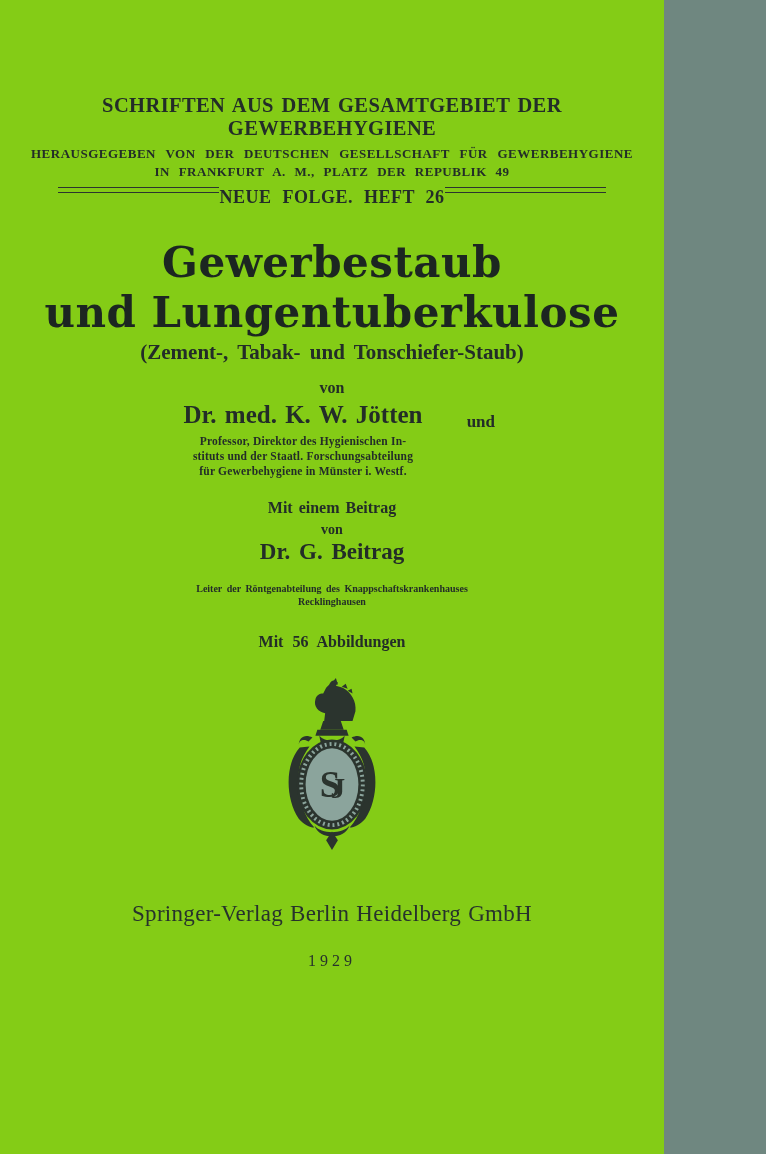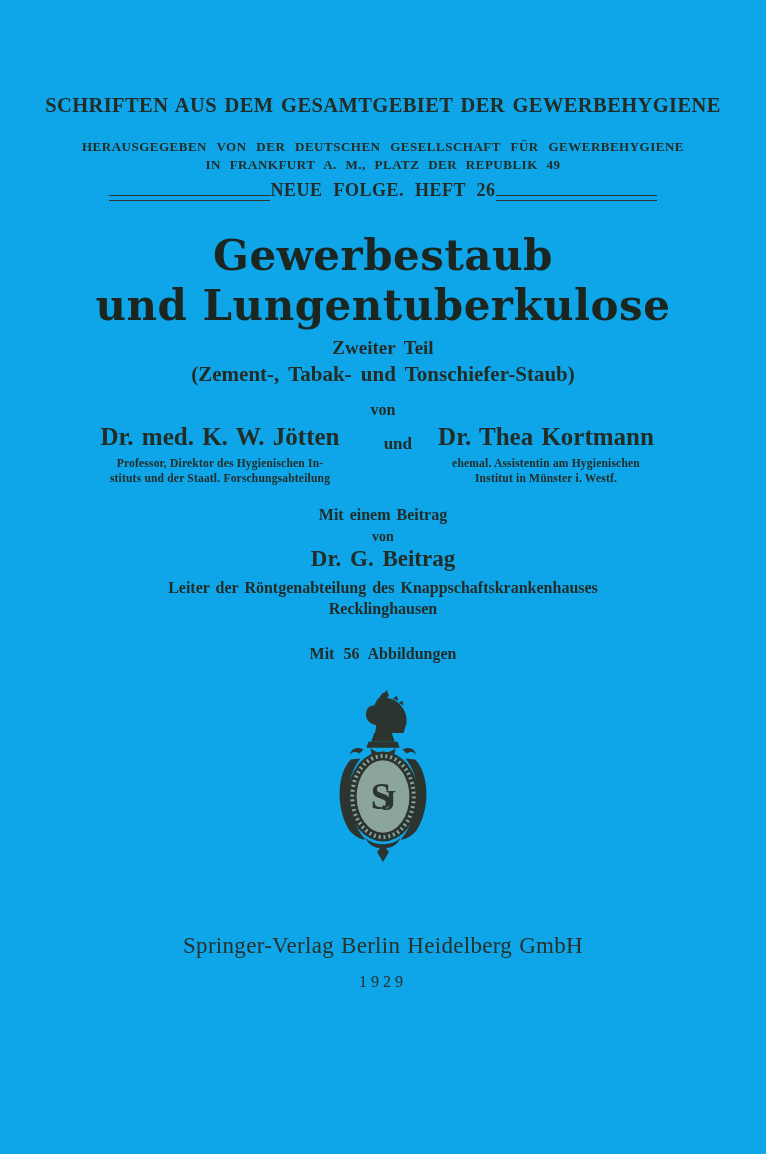--- a/index.html
+++ b/index.html
@@ -1,31 +1,31 @@
 <!DOCTYPE html>
 <html><head>
 <meta charset="utf-8">
 <style>
   html,body { margin:0; padding:0; }
   body { width:766px; height:1154px; background:#6f8780; }
   .page {
-    position:relative; width:766px; height:1154px; overflow:hidden;
-    background:#0ea5e9;
+    position:relative; width:664px; height:1154px; overflow:hidden;
+    background:#84cc16;
     color:#232d28;
     font-family:"Liberation Serif", serif;
     box-sizing:border-box;
   }
   .center { text-align:center; }
 
   
   .series-header { padding-top:94px; }
   .h-line1 { font-size:20.5px; font-weight:bold; letter-spacing:0.4px; word-spacing:2px; }
-  .h-line2 { font-size:13px; font-weight:bold; margin-top:22px; letter-spacing:0.5px; word-spacing:6px; }
+  .h-line2 { font-size:13px; font-weight:bold; margin-top:6px; letter-spacing:0.5px; word-spacing:6px; }
   .h-line3 { font-size:13px; font-weight:bold; margin-top:2px; letter-spacing:0.5px; word-spacing:5px; }
-  .issue-row { display:flex; align-items:flex-end; width:548px; margin:7px auto 12px; }
+  .issue-row { display:flex; align-items:flex-start; width:548px; margin:7px auto 12px; }
   .double-rule { flex:1; height:4px; border-top:1.4px solid #2b352f; border-bottom:1.4px solid #2b352f; }
   .issue-label { font-size:18px; font-weight:bold; letter-spacing:0.5px; word-spacing:6px; white-space:nowrap; }
 
   
   .title-block { margin-top:30px; }
   .main-title {
     font-family:"DejaVu Serif", serif; font-weight:bold;
     font-size:42px; line-height:1.18; color:#1c2621; letter-spacing:0.5px;
   }
   .part-label { font-size:19px; font-weight:bold; margin-top:7px; word-spacing:4px; }
@@ -38,31 +38,31 @@
   .author-name { font-size:25px; font-weight:bold; white-space:nowrap; word-spacing:2px; }
   .author-connector { font-size:17px; font-weight:bold; width:58px; padding-top:11px; text-align:right; }
   .affiliation { font-size:11.5px; font-weight:bold; line-height:1.3; margin-top:5px; letter-spacing:0.2px; }
 
   
   .contribution { margin-top:20px; }
   .contrib-intro { font-size:16px; font-weight:bold; word-spacing:2px; }
   .contrib-title { font-size:18px; font-weight:bold; line-height:1.5; margin-top:3px; word-spacing:5px; color:#212b26; }
   .contrib-byline { font-size:14px; font-weight:bold; margin-top:5px; }
   .contrib-author { font-size:23px; font-weight:bold; margin-top:1px; word-spacing:3px; }
-  .contrib-affiliation { font-size:16px; font-weight:bold; line-height:1.3; margin-top:6px; word-spacing:2px; }
+  .contrib-affiliation { font-size:10px; font-weight:bold; line-height:1.3; margin-top:17px; word-spacing:2px; }
 
   .illustrations-note { margin-top:25px; font-size:16px; font-weight:bold; word-spacing:5px;font-family:Liberation Serif, serif; }
 
   
   .logo-wrap { margin-top:26px; display:flex; justify-content:center; }
   .logo-wrap svg { display:block; }
 
   
-  .publisher-name { margin-top:70px; font-size:23px; letter-spacing:0.3px; word-spacing:1px; color:#27322c; }
-  .publisher-year { margin-top:14px; font-size:16px; letter-spacing:4px; color:#27322c; }
+  .publisher-name { margin-top:50px; font-size:23px; letter-spacing:0.3px; word-spacing:1px; color:#27322c; }
+  .publisher-year { margin-top:25px; font-size:16px; letter-spacing:4px; color:#27322c; }
 </style>
 </head>
 <body>
 
 <div class="page">
 
   <div class="series-header center">
     <div class="h-line1">SCHRIFTEN AUS DEM GESAMTGEBIET DER GEWERBEHYGIENE</div>
     <div class="h-line2">HERAUSGEGEBEN VON DER DEUTSCHEN GESELLSCHAFT FÜR GEWERBEHYGIENE</div>
     <div class="h-line3">IN FRANKFURT A. M., PLATZ DER REPUBLIK 49</div>
@@ -71,41 +71,34 @@
       <div class="issue-label">NEUE FOLGE.  HEFT 26</div>
       <div class="double-rule"></div>
     </div>
   </div>
 
   <div class="title-block center">
     <div class="main-title">
       <div>Gewerbestaub</div>
       <div>und Lungentuberkulose</div>
     </div>
-    <div class="part-label">Zweiter Teil</div>
     <div class="subtitle">(Zement-, Tabak- und Tonschiefer-Staub)</div>
     <div class="byline">von</div>
   </div>
 
   <div class="authors-row">
     <div class="author-col center">
       <div class="author-name">Dr. med. K. W. Jötten</div>
       <div class="affiliation">
         <div>Professor, Direktor des Hygienischen In-</div>
         <div>stituts und der Staatl. Forschungsabteilung</div>
+        <div>für Gewerbehygiene in Münster i. Westf.</div>
       </div>
     </div>
     <div class="author-connector">und</div>
-    <div class="author-col center">
-      <div class="author-name">Dr. Thea Kortmann</div>
-      <div class="affiliation">
-        <div>ehemal. Assistentin am Hygienischen</div>
-        <div>Institut in Münster i. Westf.</div>
-      </div>
-    </div>
   </div>
 
   <div class="contribution center">
     <div class="contrib-intro">Mit einem Beitrag</div>
     <div class="contrib-byline">von</div>
     <div class="contrib-author">Dr. G. Beitrag</div>
     <div class="contrib-affiliation">
       <div>Leiter der Röntgenabteilung des Knappschaftskrankenhauses</div>
       <div>Recklinghausen</div>
     </div>

